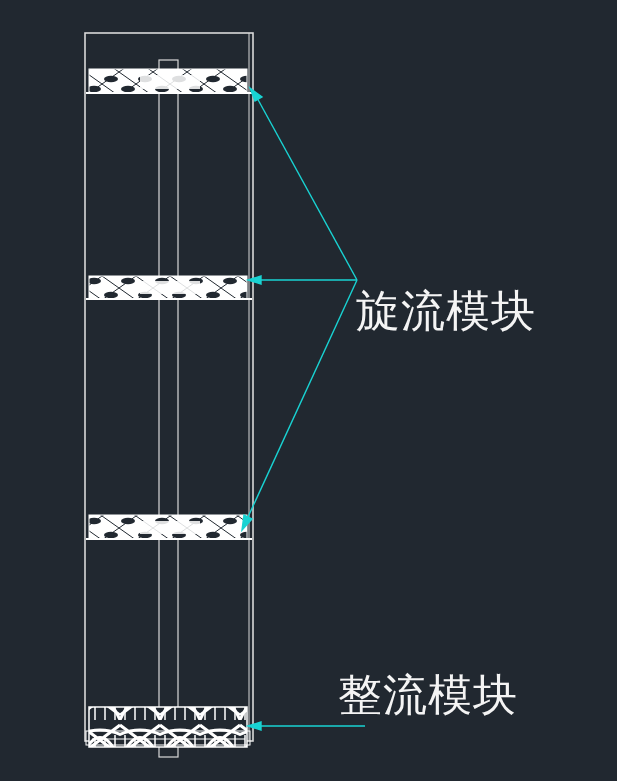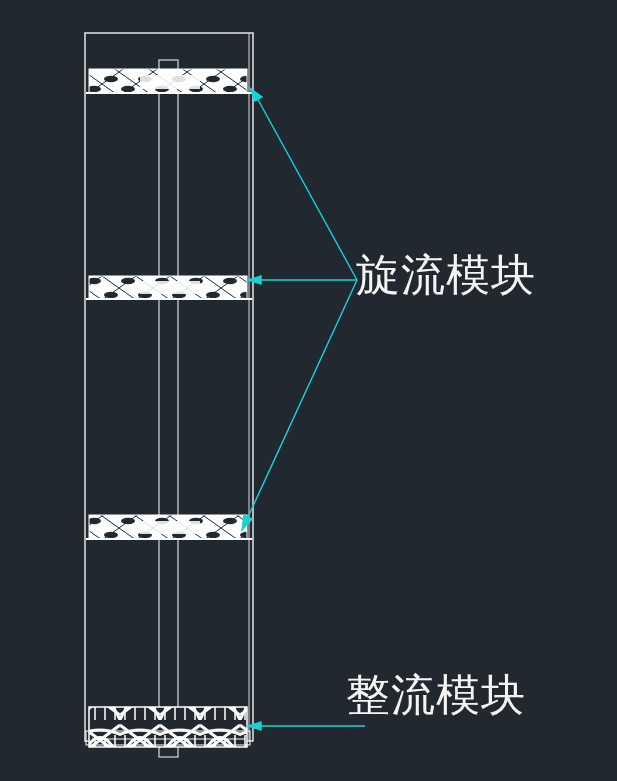--- a/index.html
+++ b/index.html
@@ -16,22 +16,22 @@
     }
     .label {
       position: absolute;
       color: #f4f4f4;
       font-size: 44px;
       letter-spacing: 1px;
       white-space: nowrap;
       line-height: 1;
       font-family: "DejaVu Serif", "Liberation Serif", serif;
     }
-    #label-swirl { left: 356px; top: 253px; }
-    #label-straighten { left: 338px; top: 673px; margin-left: 8px; }
+    #label-swirl { left: 356px; top: 289px; }
+    #label-straighten { left: 338px; top: 673px; }
   </style>
 </head>
 <body>
 
 <svg id="canvas" viewBox="0 0 617 781" xmlns="http://www.w3.org/2000/svg">
   <defs>
     <pattern id="lattice" width="34" height="24" patternUnits="userSpaceOnUse">
       <rect width="34" height="24" fill="#ffffff"></rect>
       <ellipse cx="9" cy="7" rx="7" ry="3.2" fill="#212830"></ellipse>
       <ellipse cx="26" cy="17" rx="7" ry="3.2" fill="#212830"></ellipse>

